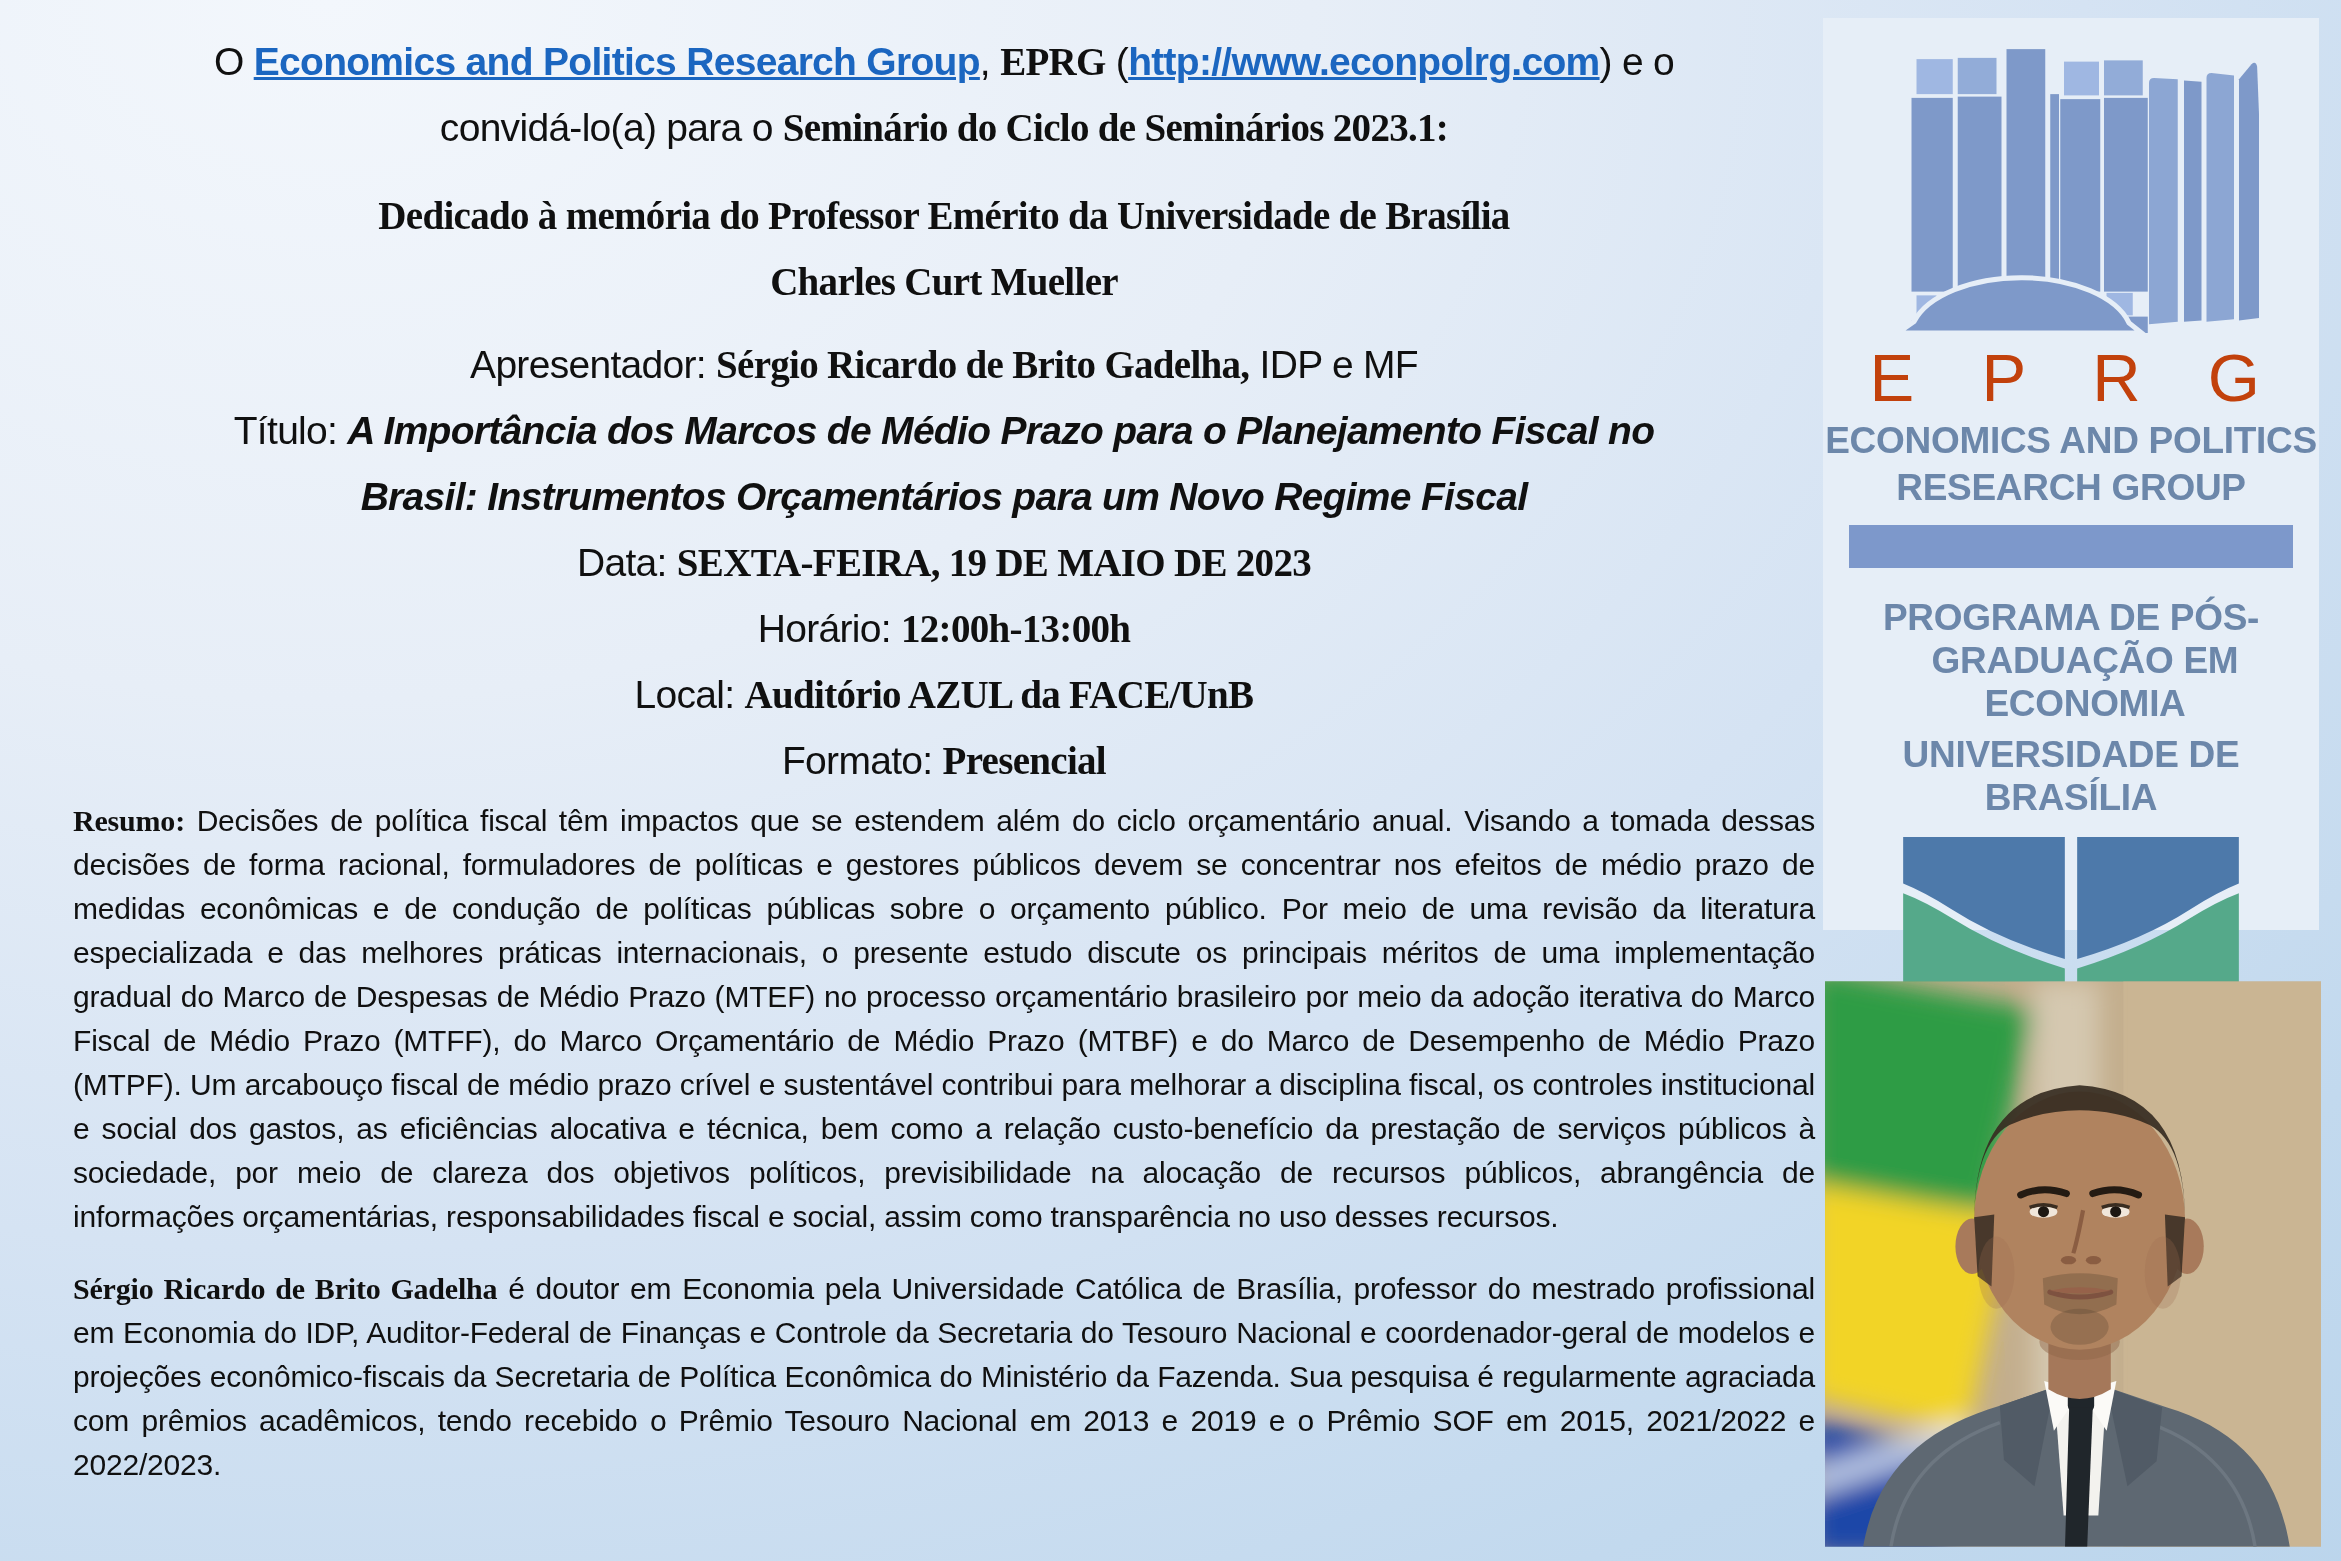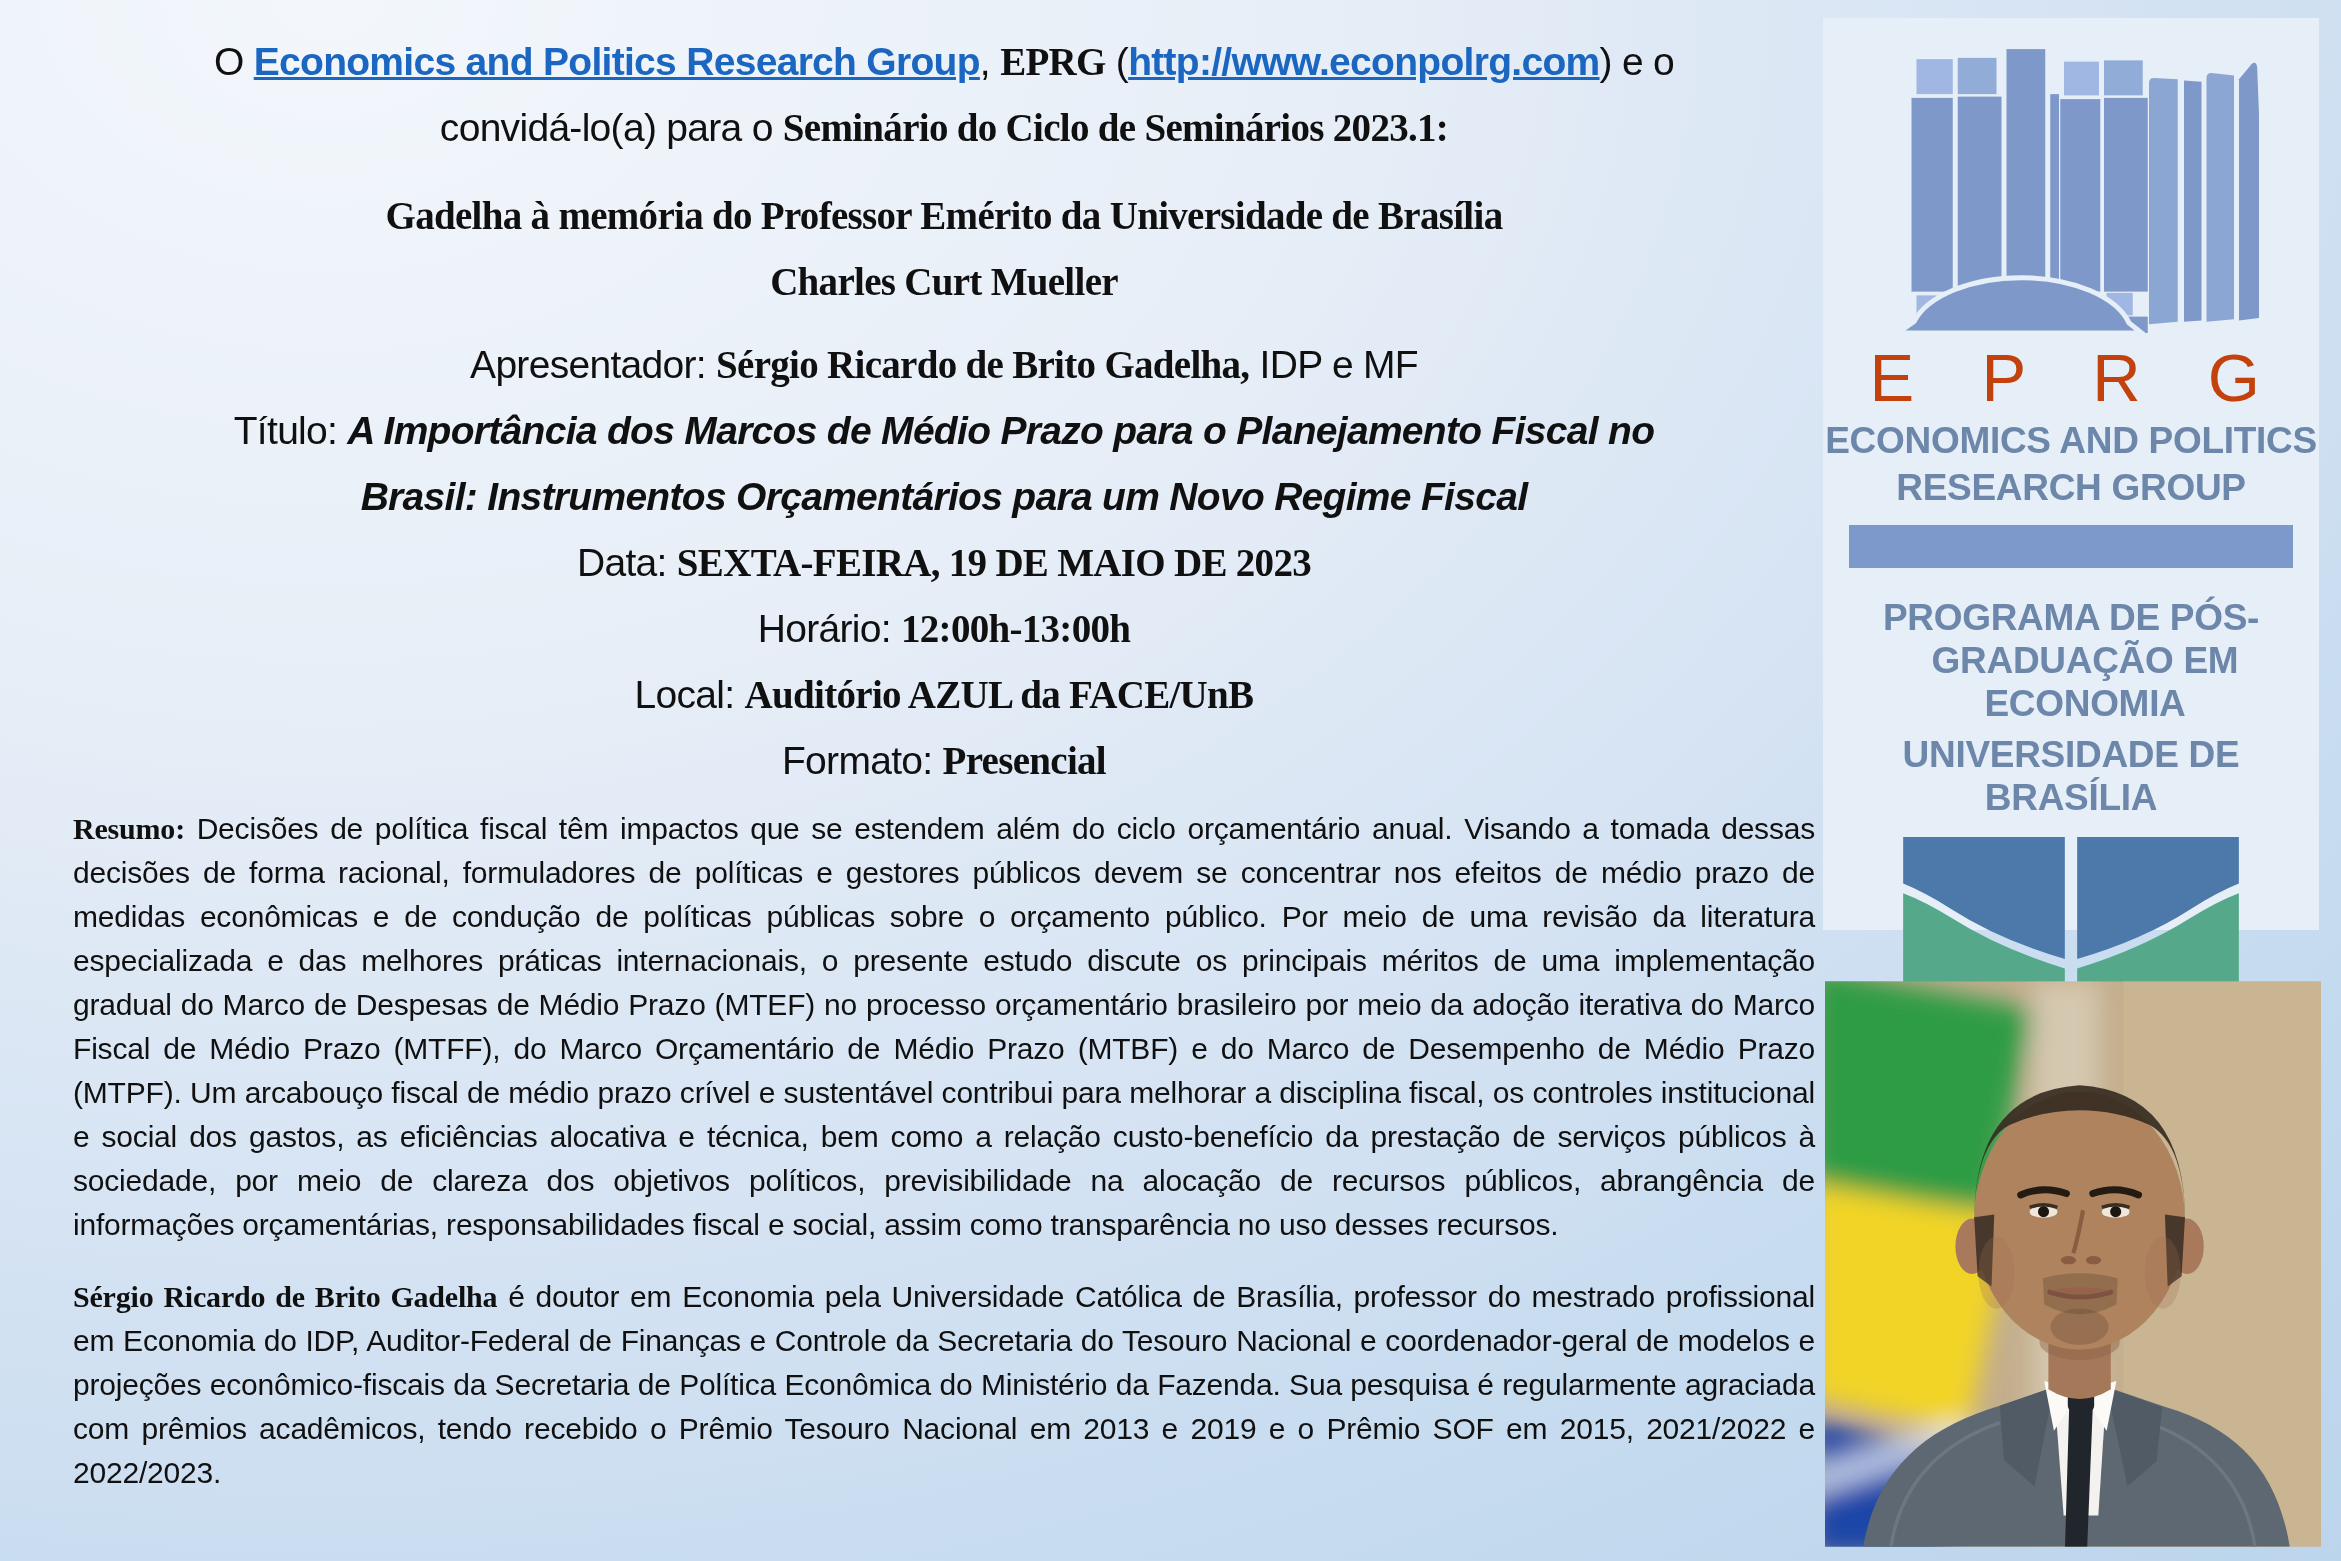--- a/index.html
+++ b/index.html
@@ -14,21 +14,21 @@
   }
   
   .main{position:absolute;left:73px;top:29px;width:1742px;}
   .hline{text-align:center;font-size:39px;line-height:66px;letter-spacing:-0.7px;}
   .b{font-weight:bold;font-family:Liberation Serif, serif;}
   .bi{font-weight:bold;font-style:italic;}
   a.link{color:#1b66c0;font-weight:bold;text-decoration:underline;cursor:pointer;}
   .mt-ded{margin-top:22px;}
   .mt-pres{margin-top:16.7px;}
   .para{font-size:30px;line-height:44px;text-align:justify;letter-spacing:-0.2px;}
-  .mt-res{margin-top:13px;}
+  .mt-res{margin-top:5px;}
   .mt-bio{margin-top:28px;}
 
   
   .logo-panel{
     position:absolute;left:1823px;top:18px;width:496px;height:912px;
     background:#e6eef7;
   }
   .buildings{display:block;margin:21px auto 0;}
   .eprg-letters{
     margin-top:9.7px;text-align:center;
@@ -51,21 +51,21 @@
 </head>
 <body>
 
 <div class="main">
 
   <div class="hline"><span>O </span><a class="link">Economics and Politics Research Group</a><span>, </span><span class="b">EPRG</span><span> (</span><a class="link">http://www.econpolrg.com</a><span>) e o</span></div>
 
 
   <div class="hline"><span>convidá-lo(a) para o </span><span class="b">Seminário do Ciclo de Seminários 2023.1:</span></div>
 
-  <div class="hline b mt-ded">Gadelha à memória do Professor Emérito da Universidade de Brasília</div>
+  <div class="hline b mt-ded">Dedicado à memória do Professor Emérito da Universidade de Brasília</div>
   <div class="hline b">Charles Curt Mueller</div>
 
   <div class="hline mt-pres"><span>Apresentador: </span><span class="b">Sérgio Ricardo de Brito Gadelha,</span><span> IDP e MF</span></div>
 
   <div class="hline"><span>Título: </span><span class="bi">A Importância dos Marcos de Médio Prazo para o Planejamento Fiscal no</span></div>
   <div class="hline"><span class="bi">Brasil: Instrumentos Orçamentários para um Novo Regime Fiscal</span></div>
 
   <div class="hline"><span>Data: </span><span class="b">SEXTA-FEIRA,  19 DE MAIO DE 2023</span></div>
   <div class="hline"><span>Horário: </span><span class="b">12:00h-13:00h</span></div>
   <div class="hline"><span>Local: </span><span class="b">Auditório AZUL da FACE/UnB</span></div>

